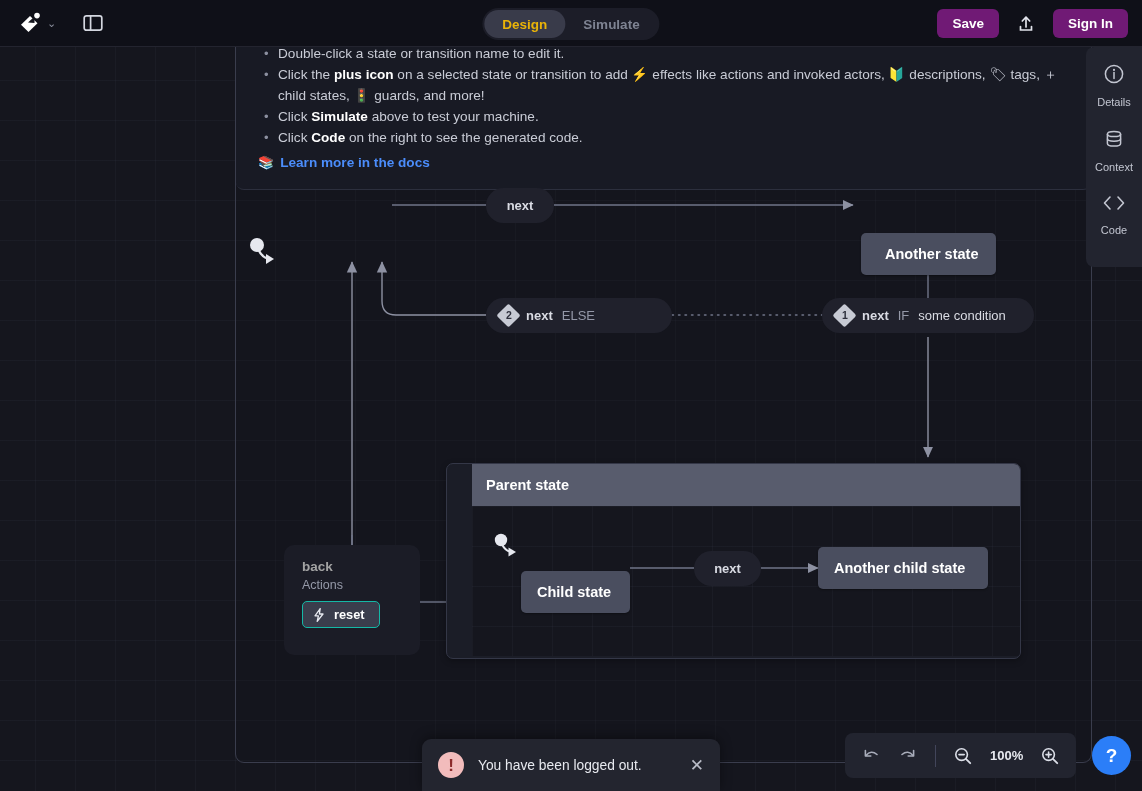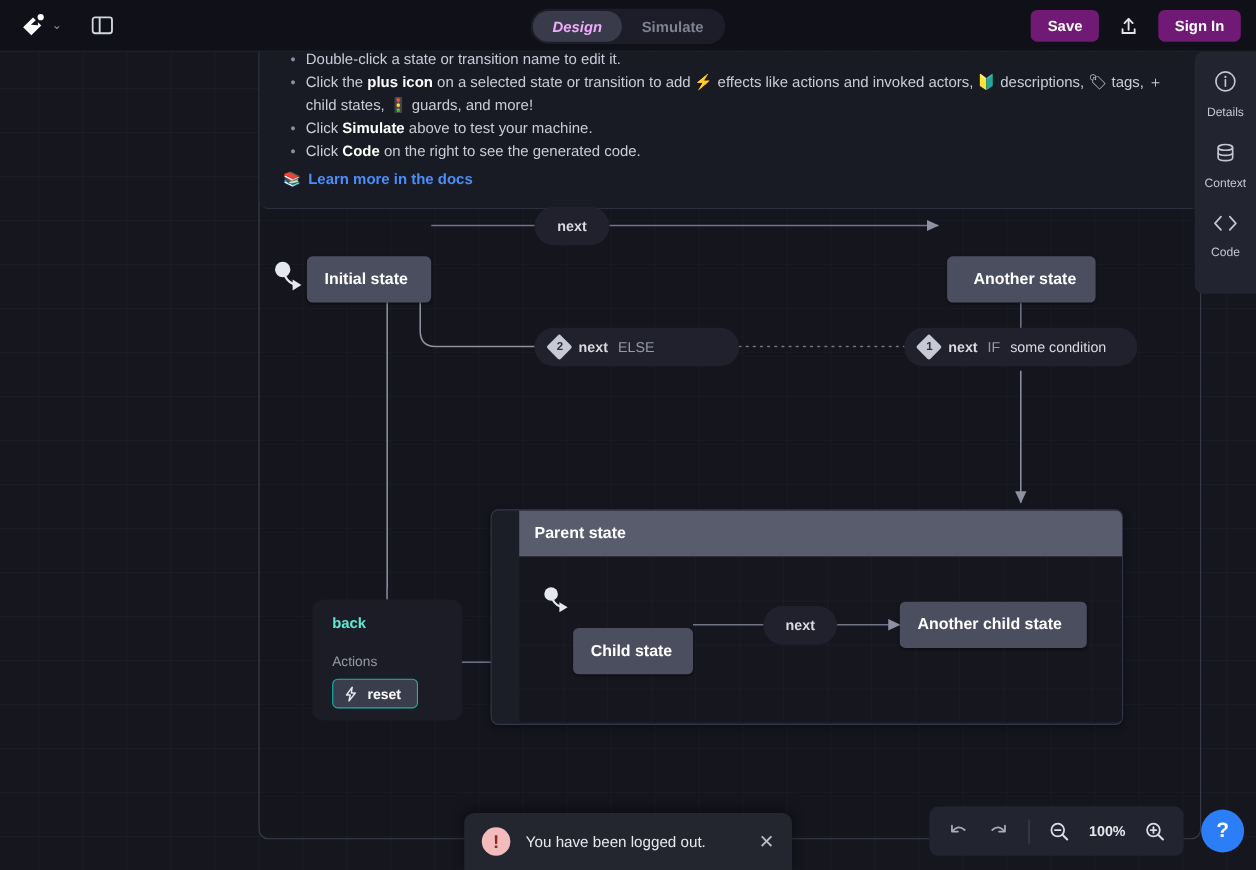--- a/index.html
+++ b/index.html
@@ -35,21 +35,21 @@
     background: #1c1d28; border-radius: 16px;
     display: flex; align-items: center; padding: 2px;
   }
   .seg-btn {
     height: 28px; padding: 0 18px; border-radius: 14px;
     display: flex; align-items: center; justify-content: center;
     font-size: 13.5px; font-weight: bold; color: #7e8392;
     cursor: pointer; border: none; background: transparent;
     font-family: "Liberation Sans", sans-serif;
   }
-  .seg-btn.active { background: #393b4a; color: #f0abfc; font-style: italic; }
+  .seg-btn.active { background: #393b4a; color: #eab308; }
 
   .tb-right {
     position: absolute; right: 14px; top: 0; height: 47px;
     display: flex; align-items: center; gap: 12px;
   }
   .btn-primary {
     background: #701a75; color: #fff; border: none; border-radius: 6px;
     height: 29px; padding: 0 15px; font-size: 13.5px; font-weight: bold;
     cursor: pointer; font-family: "Liberation Sans", sans-serif;
   }
@@ -129,21 +129,21 @@
   .badge-diamond span {
     transform: rotate(-45deg); color: #2d2f3c; font-size: 10.5px; font-weight: bold;
     line-height: 1;
   }
 
   
   .tbox {
     position: absolute; background: #1b1c26; border-radius: 10px;
     padding: 14px 18px 16px; z-index: 9; cursor: pointer;
   }
-  .tbox-title { color: #5eead4; font-size: 13.5px; font-weight: bold; margin-bottom: 20px; }
+  .tbox-title { color: #a3a3a3; font-size: 13.5px; font-weight: bold; margin-bottom: 4px; }
   .tbox-sub { color: #9599a8; font-size: 12.5px; margin-bottom: 9px; }
   .chip {
     display: inline-flex; align-items: center; gap: 9px;
     background: #3a3d4c; border: 1px solid #14b8a6; border-radius: 5px;
     padding: 5px 14px 5px 10px; color: #ffffff; font-size: 12.8px; font-weight: bold;
   }
 
   
   .parent {
     position: absolute; background: #1b1d27; border-radius: 7px;
@@ -308,23 +308,20 @@
         <span style="font-size:13px;">📚</span>
         <span>Learn more in the docs</span>
       </a>
     </div>
 
     <svg class="initial-marker" style="left:249px; top:190px; width:28px; height:32px;">
       <circle cx="8" cy="8" r="7" fill="#e6e8ef"></circle>
       <path d="M9.5 13 Q14 22 22 22" stroke="#e6e8ef" stroke-width="2.2" fill="none"></path>
       <path d="M17 17 L25 22 L17 27 z" fill="#e6e8ef"></path>
     </svg>
-    <div class="state" style="left:279px; top:186px; width:113px; height:42px;">
-      <span>Initial state</span>
-    </div>
 
     <div class="pill" style="left:486px; top:141px; width:68px; justify-content:center;">
       <span>next</span>
     </div>
 
     <div class="state" style="left:861px; top:186px; width:135px; height:42px;padding-left:24px;">
       <span>Another state</span>
     </div>
 
     <div class="pill" style="left:486px; top:251px; width:186px; padding-left:14px;">

